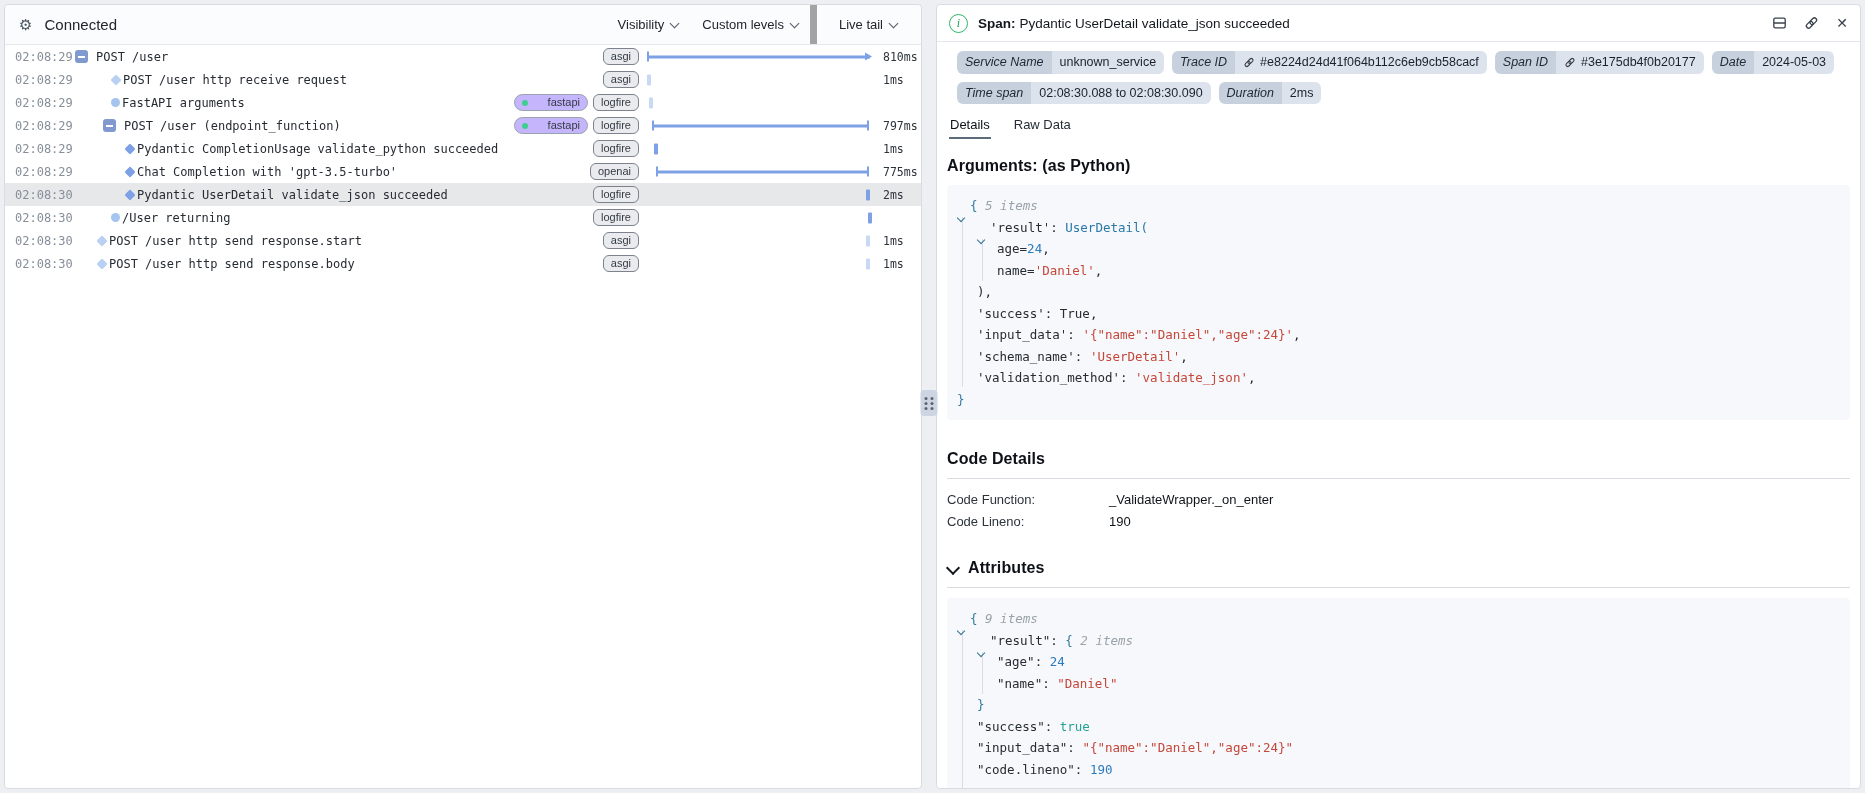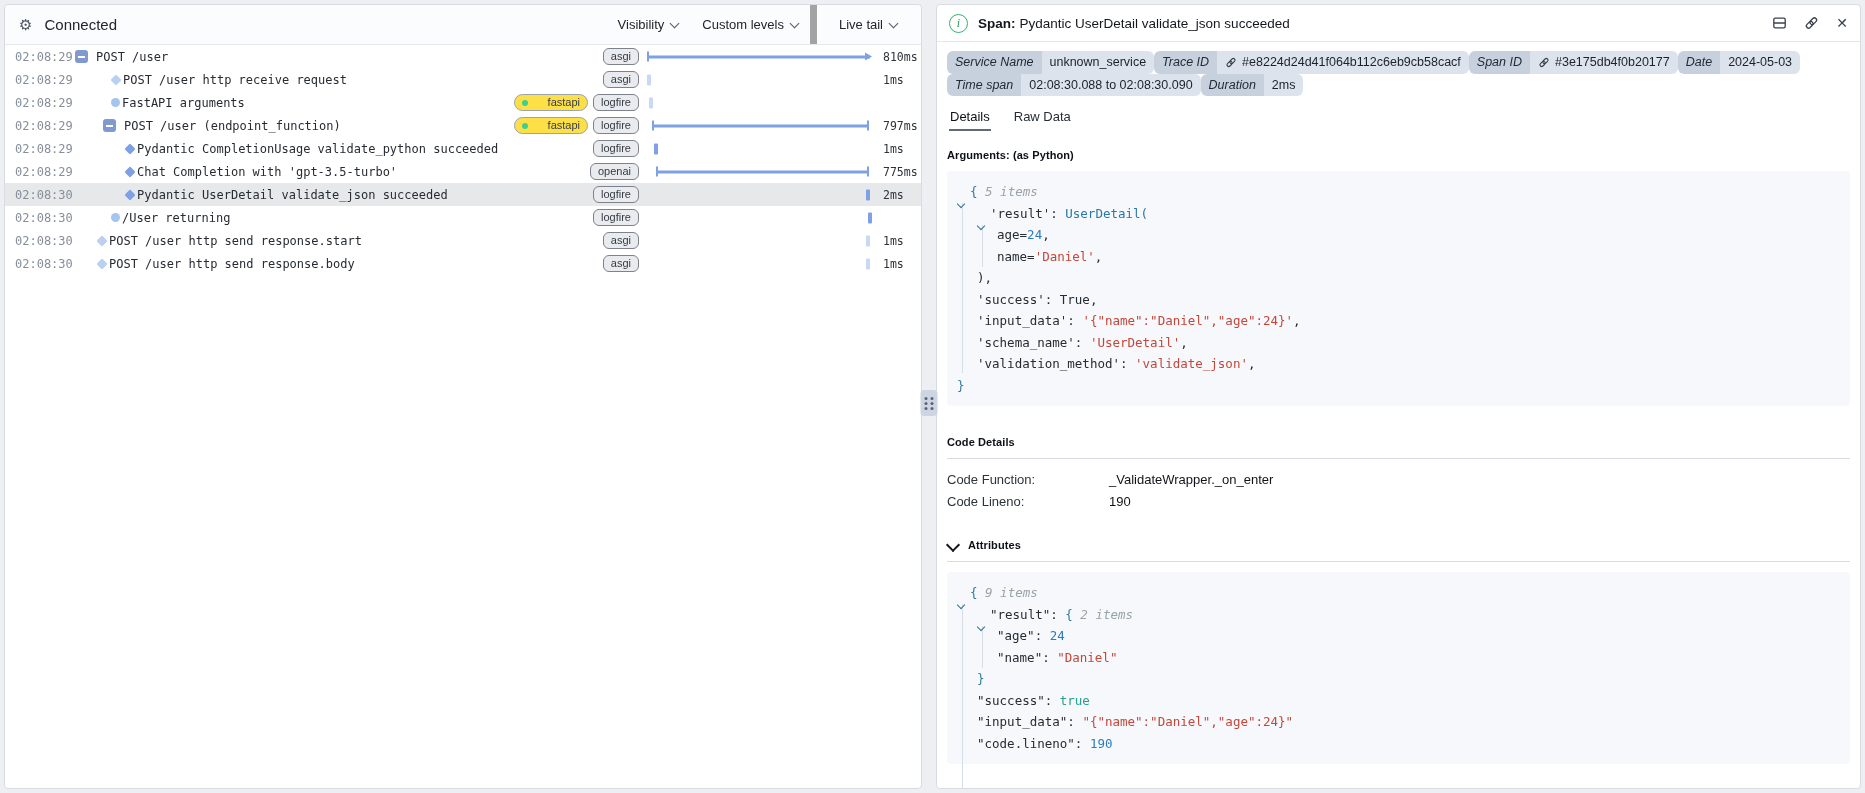--- a/index.html
+++ b/index.html
@@ -29,51 +29,51 @@
   .t-main{flex:1;display:flex;align-items:center;min-width:0}
   .t-icon{flex:none;margin-right:8px;display:inline-block}
   .icon-collapse{width:13px;height:13px;background:#8099cf;border-radius:3px;position:relative}
   .icon-collapse::after{content:"";position:absolute;left:3px;right:3px;top:5.5px;height:2px;background:#fff}
   .icon-diamond{width:8px;height:8px;transform:rotate(45deg);border-radius:1.5px;background:#7da1e4;margin:0 3px}
   .icon-diamond.light{background:#b9d0f3}
   .icon-circle{width:9px;height:9px;border-radius:50%;background:#a5c4ef;margin:0 2px}
   .t-label{white-space:nowrap;overflow:hidden}
   .t-tags{display:flex;gap:5px;margin-left:auto;padding:0 8px;flex:none}
   .tag{font-family:"Liberation Sans",sans-serif;font-size:11px;color:#343b44;background:#e9ebee;border:1px solid #7c838e;border-radius:6px;padding:1px 7px;line-height:13px;display:flex;align-items:center}
-  .tag.dot{background:#fde047;border-color:#9aa2ac;border-radius:999px;gap:20px}
+  .tag.dot{background:#c4b5fd;border-color:#9aa2ac;border-radius:999px;gap:20px}
   .gdot{width:6px;height:6px;border-radius:50%;background:#3ecf8e;display:inline-block}
   .t-track{width:228px;position:relative;height:100%;flex:none}
   .bar{position:absolute;top:50%;transform:translateY(-50%);display:block}
   .bar.span{height:3px;background:#7da1e4}
   .bar.span::before,.bar.span::after{content:"";position:absolute;top:-3.5px;width:2px;height:10px;background:#7da1e4}
   .bar.span::before{left:0}
   .bar.span::after{right:0}
   .bar.span.arrow::after{width:0;height:0;background:none;border-left:7px solid #7da1e4;border-top:4.5px solid transparent;border-bottom:4.5px solid transparent;top:-3px;right:-2px}
   .bar.tick{width:4px;height:11px;border-radius:1px;background:#7da1e4}
   .bar.light{background:#c8d9f6}
   .t-dur{width:46px;flex:none;font-size:11.5px;color:#2e343b;padding-left:8px}
 
   
   .rp-head{height:37px;flex:none;display:flex;align-items:center;padding:0 12px;border-bottom:1px solid #e4e7eb}
   .info-i{width:19px;height:19px;flex:none;border:1.6px solid #2bb76a;border-radius:50%;color:#1f9e56;display:flex;align-items:center;justify-content:center;font-size:12px;font-style:italic;font-family:"Liberation Serif",serif;margin-right:10px}
   .rp-title{font-size:13.5px;color:#14181d}
   .rp-title b{margin-right:4px}
   .rp-icons{margin-left:auto;display:flex;gap:17px;align-items:center}
   .ic{cursor:pointer;display:flex;color:#3a424c}
   .xicon{font-size:14px;color:#3a424c;line-height:1}
-  .badges{padding:9px 10px 2px;display:flex;flex-wrap:wrap;gap:0}
+  .badges{padding:9px 20px 2px;display:flex;flex-wrap:wrap;gap:8px}
   .badge{display:inline-flex;font-size:12.5px;border-radius:6px;overflow:hidden;line-height:1}
   .badge .bl{font-style:italic;background:#c7d1de;color:#222a35;padding:5px 8px}
   .badge .bv{background:#dce3ec;color:#1b222c;padding:5px 8px;display:flex;align-items:center;gap:5px}
   .blink{display:flex}
   .tabs{display:flex;gap:22px;padding:8px 12px 0}
   .tab{font-size:13px;color:#262d35;padding:3px 1px 5px;cursor:pointer;border-bottom:2px solid transparent}
   .tab.active{border-bottom-color:#5d6b7a;color:#0d1117}
   .rp-content{padding:6px 10px 0;flex:1;overflow:hidden}
-  h2.sec{font-size:11px;font-weight:700;color:#0d1117;margin:12px 0 10px;display:flex;align-items:center;letter-spacing:.1px}
+  h2.sec{font-size:16px;font-weight:700;color:#0d1117;margin:12px 0 10px;display:flex;align-items:center;letter-spacing:.1px}
   .codeblock{background:#f6f8fb;border-radius:4px;padding:10px;font-family:"DejaVu Sans Mono",monospace;font-size:12.5px;line-height:21.5px;position:relative;color:#262c33}
   .cline{white-space:pre}
   .cchev{display:inline-block;width:13px;position:relative;cursor:pointer}
   .cchev::before{content:"";position:absolute;left:1px;top:5px;width:5px;height:5px;border-right:1.5px solid #33708f;border-bottom:1.5px solid #33708f;transform:rotate(45deg)}
   .tok-p{color:#2f7a9e}
   .tok-i{color:#9aa3ab;font-style:italic}
   .tok-k{color:#262c33}
   .tok-n{color:#2b7bbf}
   .tok-s{color:#c5473a}
   .tok-b{color:#26a195}

